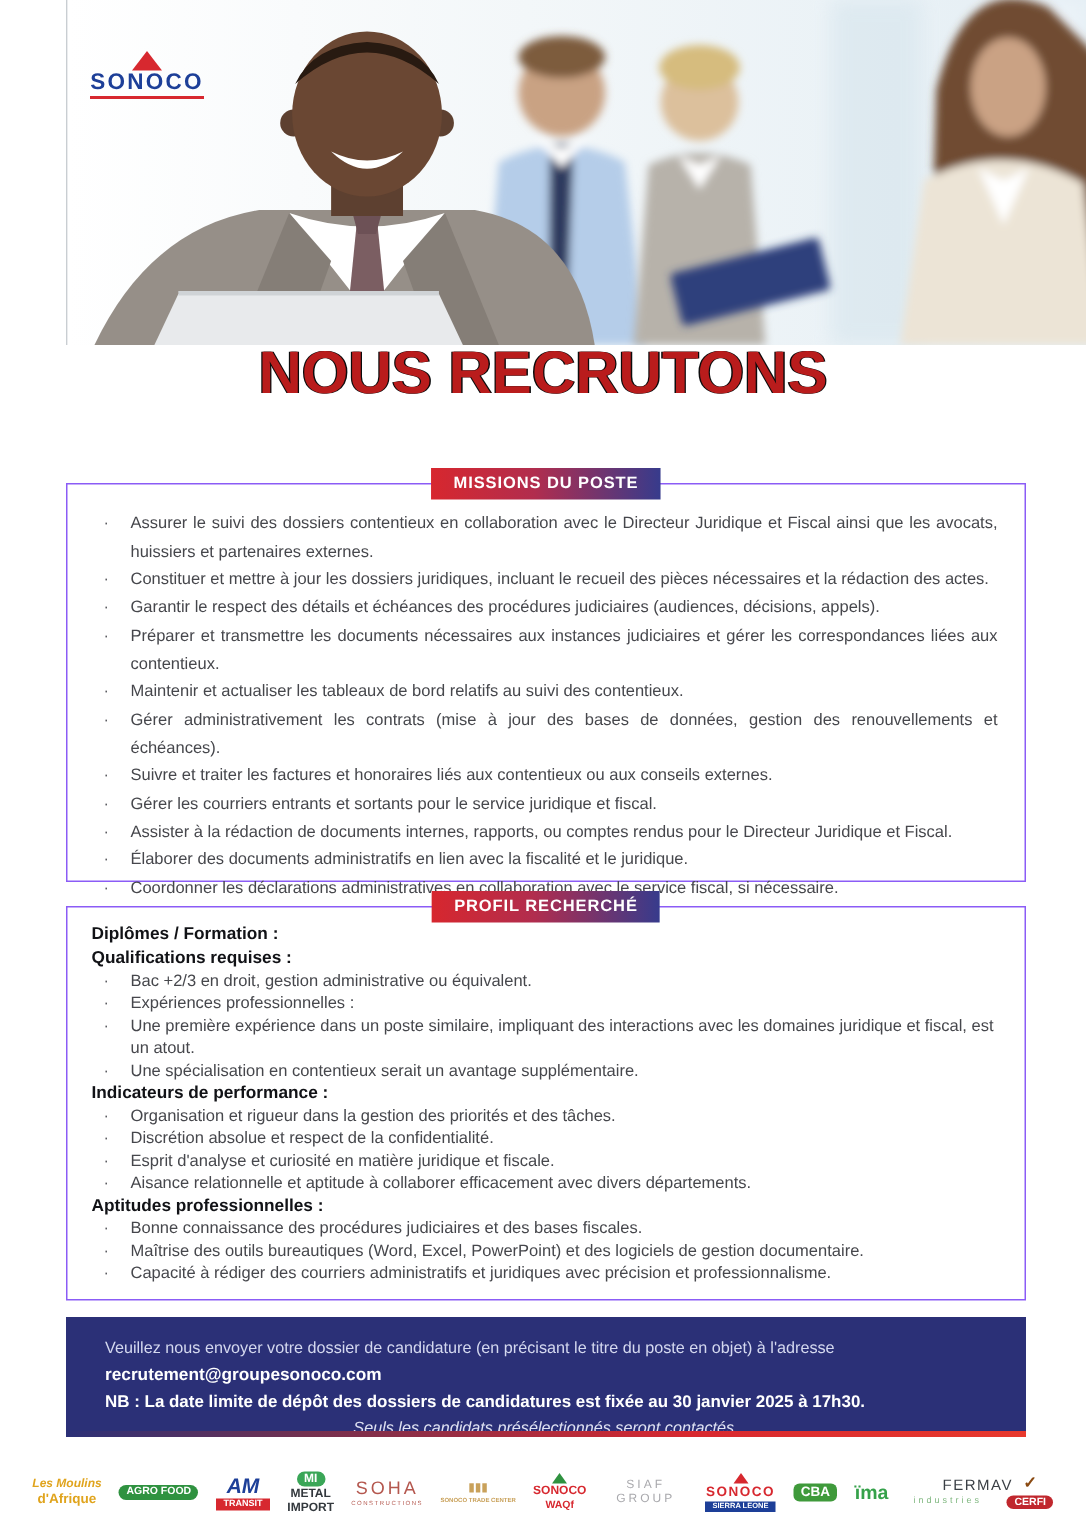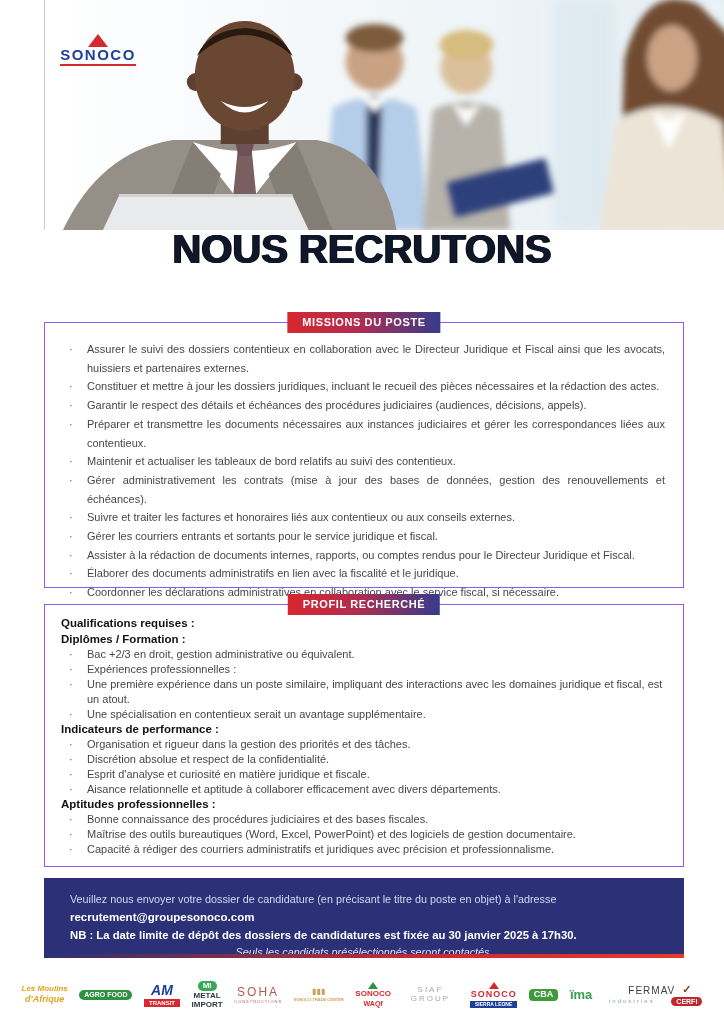--- a/index.html
+++ b/index.html
@@ -13,21 +13,21 @@
   .hero { position:absolute; left:44px; top:0; width:680px; height:230px; border-left:1px solid #c9ced2; }
   .hero svg { display:block; width:100%; height:100%; }
   .sonoco-logo { position:absolute; left:10px; top:34px; width:86px; text-align:center; }
   .logo-tri { display:block; width:0; height:0; margin:0 auto -1px auto;
     border-left:10px solid transparent; border-right:10px solid transparent; border-bottom:13px solid #d7282f; }
   .logo-text { display:inline-block; color:#1d3f98; font-weight:bold; font-size:15px; letter-spacing:1.5px;
     border-bottom:2.5px solid #d7282f; padding-bottom:1px; }
 
   
   .main-title { position:absolute; top:227px; left:0; width:100%; text-align:center;
-    font-size:40px; line-height:44px; font-weight:bold; color:#0f172a; letter-spacing:0;
+    font-size:40px; line-height:44px; font-weight:bold; color:#b91c1c; letter-spacing:0;
     text-shadow:0.9px 0 0 #0c0c0d, -0.9px 0 0 #0c0c0d; }
   .job-banner { position:absolute; top:277px; left:44px; width:640px; height:27px;
     background:linear-gradient(90deg,#d7272e 0%, #c22b42 30%, #8c3a68 62%, #373b8c 100%);
     color:#ffffff; font-weight:bold; font-size:16px; letter-spacing:0.3px;
     display:flex; align-items:center; justify-content:center; }
 
   
   .box { position:absolute; left:44px; width:640px; border:1px solid #8b5cf6; background:#ffffff; }
   .missions-box { top:322px; height:266px; padding:17px 18px 8px 16px; }
   .profile-box  { top:604px; height:263px; padding:11px 18px 8px 16px; }
@@ -184,22 +184,22 @@
         <div class="m-row">
           <span class="dot">·</span>
           <span class="m-text">Coordonner les déclarations administratives en collaboration avec le service fiscal, si nécessaire.</span>
         </div>
       </div>
   </section>
 
   <section class="box profile-box">
     <div class="badge">PROFIL RECHERCHÉ</div>
     <div>
+        <div class="p-head">Diplômes / Formation :</div>
         <div class="p-head">Qualifications requises :</div>
-        <div class="p-head">Diplômes / Formation :</div>
         <div class="m-row">
           <span class="dot">·</span>
           <span class="m-text">Bac +2/3 en droit, gestion administrative ou équivalent.</span>
         </div>
         <div class="m-row">
           <span class="dot">·</span>
           <span class="m-text">Expériences professionnelles :</span>
         </div>
         <div class="m-row">
           <span class="dot">·</span>
@@ -246,21 +246,21 @@
     <div class="apply-line1">Veuillez nous envoyer votre dossier de candidature (en précisant le titre du poste en objet) à l'adresse</div>
     <div class="apply-email">recrutement@groupesonoco.com</div>
     <div class="apply-deadline">NB : La date limite de dépôt des dossiers de candidatures est fixée au 30 janvier 2025 à 17h30.</div>
     <div class="apply-note">Seuls les candidats présélectionnés seront contactés.</div>
     <div class="apply-redline"></div>
   </div>
 
   <div class="partners">
       <div class="partner">
         <span class="pl" style="color: rgb(224, 164, 29); font-size: 8px; font-weight: bold; font-style: italic;">Les Moulins</span>
-        <span class="pl" style="color: rgb(224, 164, 29); font-size: 9px; font-weight: bold; font-style: italic;">d'Afrique</span>
+        <span class="pl" style="color: rgb(224, 164, 29); font-size: 9px; font-weight: bold; ">d'Afrique</span>
       </div>
       <div class="partner">
         <span class="pl" style="color: rgb(255, 255, 255); font-size: 7px; font-weight: bold; background: rgb(47, 146, 64); padding: 1px 5px; border-radius: 9px;">AGRO FOOD</span>
       </div>
       <div class="partner">
         <span class="pl" style="color: rgb(29, 63, 152); font-size: 14px; font-weight: bold; font-style: italic;">AM</span>
         <span class="pl" style="color: rgb(255, 255, 255); font-size: 6px; font-weight: bold; background: rgb(215, 40, 47); padding: 1px 5px;">TRANSIT</span>
       </div>
       <div class="partner">
         <span class="pl" style="color: rgb(255, 255, 255); font-size: 8px; font-weight: bold; background: rgb(58, 166, 87); padding: 1px 5px; border-radius: 99px;">MI</span>

